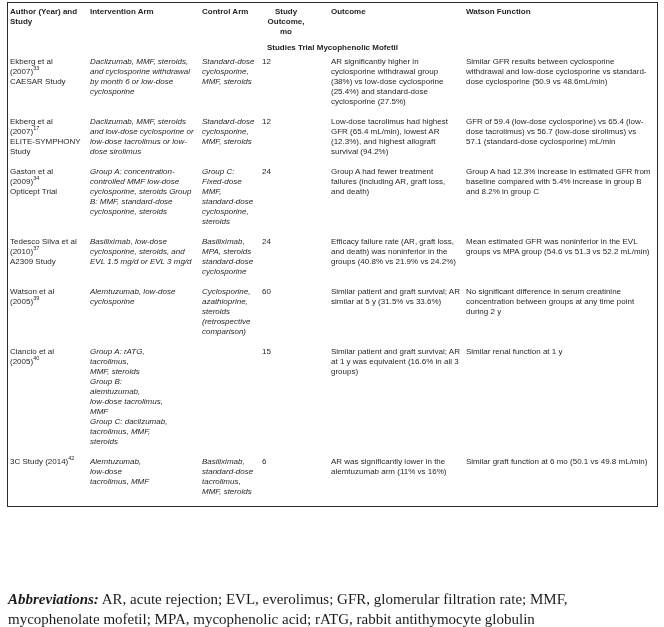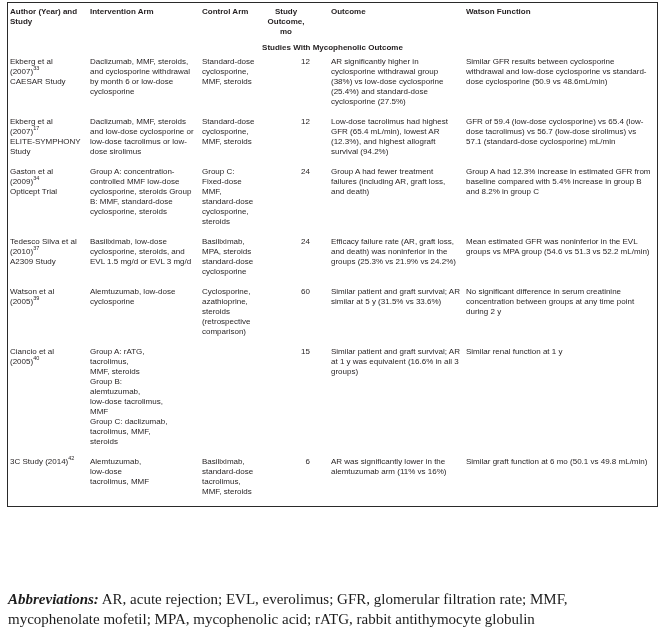--- a/index.html
+++ b/index.html
@@ -40,22 +40,22 @@
     padding: 1px 4px 9px 2px;
     overflow: hidden;
     word-wrap: break-word;
     margin-top: 36px;
   }
   thead th {
     font-weight: bold;
     padding-top: 4px;
     padding-bottom: 4px;
   }
-  td.prewrap { white-space: pre-line; }
-  .c-length { text-align: right; }
+  td.prewrap { white-space: pre-line; font-style: italic; }
+  .c-length { text-align: left; }
   th.c-length { text-align: center; }
   .c-outcome { padding-left: 17px; }
   tr.section td {
     text-align: center;
     font-weight: bold;
     padding: 2px 0 3px 0;
     white-space: nowrap;
   }
   sup.cite {
     font-size: 5.5px;
@@ -105,21 +105,21 @@
           <th class="c-intervention">Intervention Arm</th>
           <th class="c-control">Control Arm</th>
           <th class="c-length">Study Outcome, mo</th>
           <th class="c-outcome">Outcome</th>
           <th class="c-renal">Watson Function</th>
         </tr>
       </thead>
       <tbody>
 
         <tr class="section">
-          <td colspan="6">Studies With Mycophenolic Outcome</td>
+          <td colspan="6">Studies Trial Mycophenolic Mofetil</td>
         </tr>
 
         <tr>
           <td class="c-author"><span>Ekberg et al (2007)</span><sup class="cite">33</sup><span class="study-line">CAESAR Study</span></td>
           <td class="c-intervention prewrap">Daclizumab, MMF, steroids, and cyclosporine withdrawal by month 6 or low-dose cyclosporine</td>
           <td class="c-control prewrap">Standard-dose cyclosporine, MMF, steroids</td>
           <td class="c-length">12</td>
           <td class="c-outcome">AR significantly higher in cyclosporine withdrawal group (38%) vs low-dose cyclosporine (25.4%) and standard-dose cyclosporine (27.5%)</td>
           <td class="c-renal">Similar GFR results between cyclosporine withdrawal and low-dose cyclosporine vs standard-dose cyclosporine (50.9 vs 48.6mL/min)</td>
         </tr>
@@ -141,21 +141,21 @@
           <td class="c-outcome">Group A had fewer treatment failures (including AR, graft loss, and death)</td>
           <td class="c-renal">Group A had 12.3% increase in estimated GFR from baseline compared with 5.4% increase in group B and 8.2% in group C</td>
         </tr>
 
 
         <tr>
           <td class="c-author"><span>Tedesco Silva et al (2010)</span><sup class="cite">37</sup><span class="study-line">A2309 Study</span></td>
           <td class="c-intervention prewrap">Basiliximab, low-dose cyclosporine, steroids, and EVL 1.5 mg/d or EVL 3 mg/d</td>
           <td class="c-control prewrap">Basiliximab, MPA, steroids standard-dose cyclosporine</td>
           <td class="c-length">24</td>
-          <td class="c-outcome">Efficacy failure rate (AR, graft loss, and death) was noninferior in the groups (25.3% vs 21.9% vs 24.2%)</td>
+          <td class="c-outcome">Efficacy failure rate (AR, graft loss, and death) was noninferior in the groups (40.8% vs 21.9% vs 24.2%)</td>
           <td class="c-renal">Mean estimated GFR was noninferior in the EVL groups vs MPA group (54.6 vs 51.3 vs 52.2 mL/min)</td>
         </tr>
 
 
         <tr>
           <td class="c-author"><span>Watson et al (2005)</span><sup class="cite">39</sup><span class="study-line"></span></td>
           <td class="c-intervention prewrap">Alemtuzumab, low-dose cyclosporine</td>
           <td class="c-control prewrap">Cyclosporine, azathioprine, steroids (retrospective comparison)</td>
           <td class="c-length">60</td>
           <td class="c-outcome">Similar patient and graft survival; AR similar at 5 y (31.5% vs 33.6%)</td>

